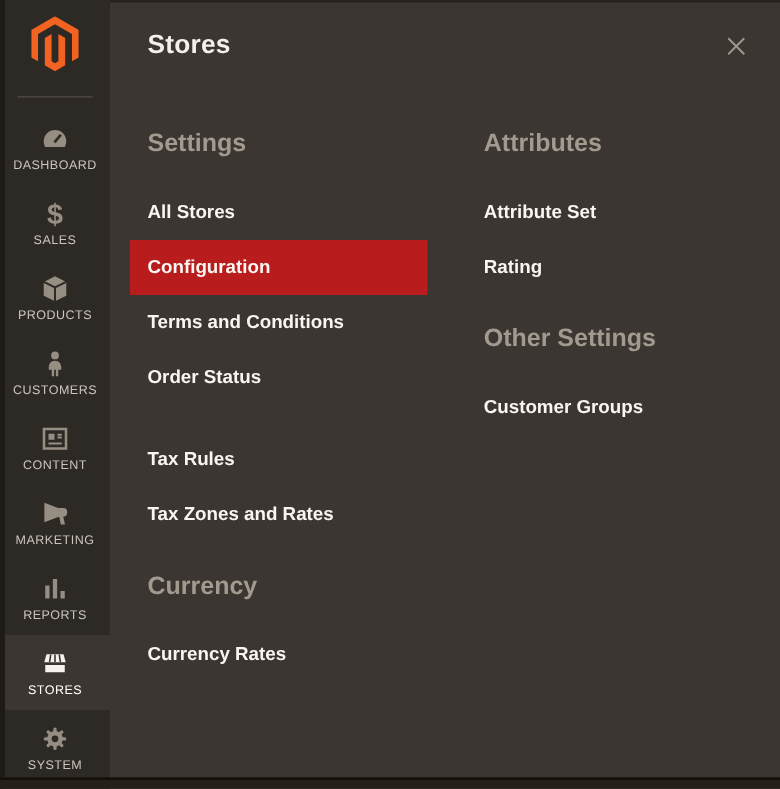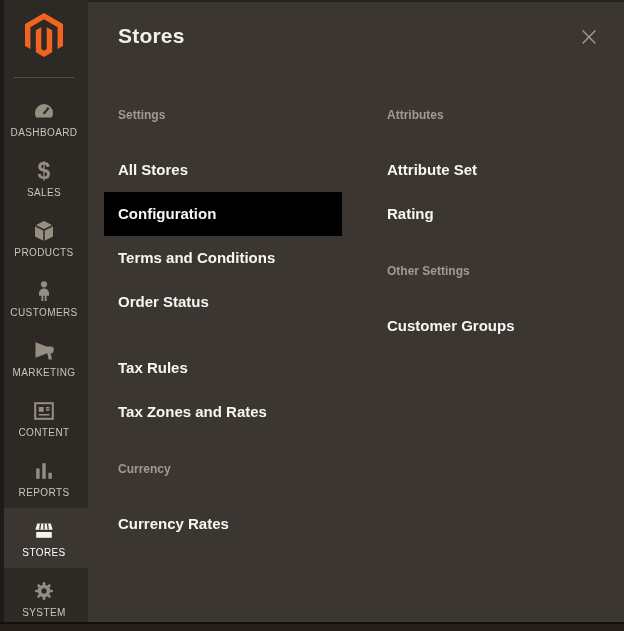--- a/index.html
+++ b/index.html
@@ -76,33 +76,33 @@
   .close-button svg { width: 22px; height: 22px; display: block; }
 
   .col { position: absolute; top: 100px; width: 238px; }
   .col-1 { left: 16px; }
   .col-2 { left: 285px; }
 
   .section + .section { margin-top: 22px; }
   .sec-header {
     height: 26px; line-height: 26px;
     padding-left: 14px;
-    font-size: 12px; font-weight: 700;
+    font-size: 20px; font-weight: 700;
     color: #a29a8f;
   }
   .sec-links { margin-top: 20px; }
   .menu-link {
     height: 44px; line-height: 44px;
     padding-left: 14px;
     font-size: 15px; font-weight: 600;
     color: #f9f6f2;
     cursor: pointer;
     white-space: nowrap;
   }
-  .menu-link.highlighted { background: #000000; }
+  .menu-link.highlighted { background: #b91c1c; }
 
   
   .bottom-strip {
     position: absolute; left: 0; bottom: 0;
     width: 624px; height: 9px;
     background: #242019;
     border-top: 2px solid #121008;
     z-index: 5;
   }
 </style>
@@ -152,35 +152,35 @@
     <span class="nav-icon">
           <svg viewBox="0 0 24 24" fill="currentColor">
             <circle cx="12" cy="5.3" r="3.1"></circle>
             <path d="M12 9.6c-2.9 0-5 2.2-5 5.2v2h2.4V22h1.9v-5.2h1.4V22h1.9v-5.2H17v-2c0-3-2.1-5.2-5-5.2z"></path>
           </svg>
         </span>
     <span class="nav-label">CUSTOMERS</span>
   </div>
       <div class="nav-item">
     <span class="nav-icon">
-          <svg viewBox="0 0 24 24" fill="currentColor">
-            <path d="M3.5 3.2v15.6l11-4.3h.9l1.3 6H20l-1.4-6.3h.3a2.8 2.8 0 0 0 2.8-2.8v-1.2a2.8 2.8 0 0 0-2.8-2.8h-4.4L3.5 3.2z"></path>
-          </svg>
-        </span>
-    <span class="nav-label">MARKETING</span>
-  </div>
-      <div class="nav-item">
-    <span class="nav-icon">
           <svg viewBox="0 0 24 24">
             <rect x="3.2" y="4.2" width="17.6" height="15.6" fill="none" stroke="currentColor" stroke-width="2"></rect>
             <rect x="6.8" y="8" width="4.8" height="4.8" fill="currentColor"></rect>
             <path d="M14 8.8h3.4M14 11h3.4M6.8 15.8h10.6" stroke="currentColor" stroke-width="1.5" fill="none"></path>
           </svg>
         </span>
     <span class="nav-label">CONTENT</span>
+  </div>
+      <div class="nav-item">
+    <span class="nav-icon">
+          <svg viewBox="0 0 24 24" fill="currentColor">
+            <path d="M3.5 3.2v15.6l11-4.3h.9l1.3 6H20l-1.4-6.3h.3a2.8 2.8 0 0 0 2.8-2.8v-1.2a2.8 2.8 0 0 0-2.8-2.8h-4.4L3.5 3.2z"></path>
+          </svg>
+        </span>
+    <span class="nav-label">MARKETING</span>
   </div>
       <div class="nav-item">
     <span class="nav-icon">
           <svg viewBox="0 0 24 24" fill="currentColor">
             <rect x="4.2" y="9.4" width="3.4" height="10.4"></rect>
             <rect x="10.3" y="4.2" width="3.4" height="15.6"></rect>
             <rect x="16.4" y="13.8" width="3.4" height="6"></rect>
           </svg>
         </span>
     <span class="nav-label">REPORTS</span>

